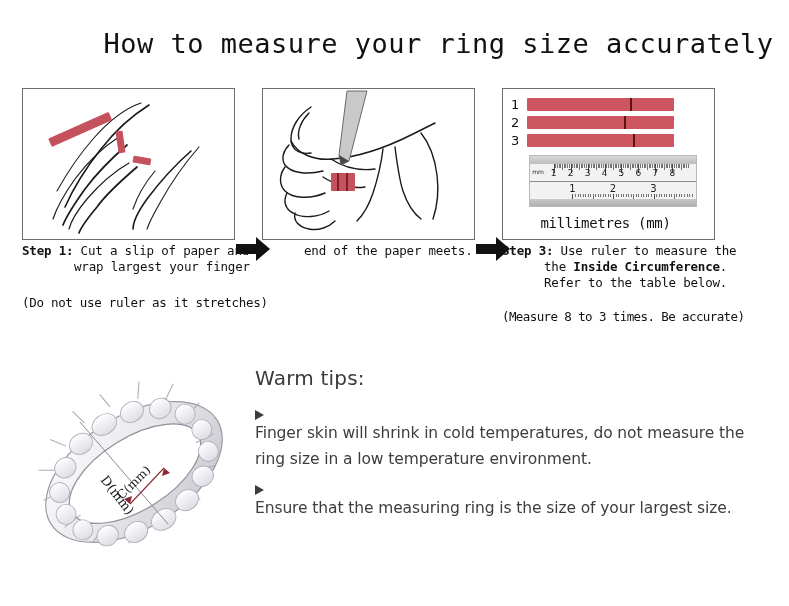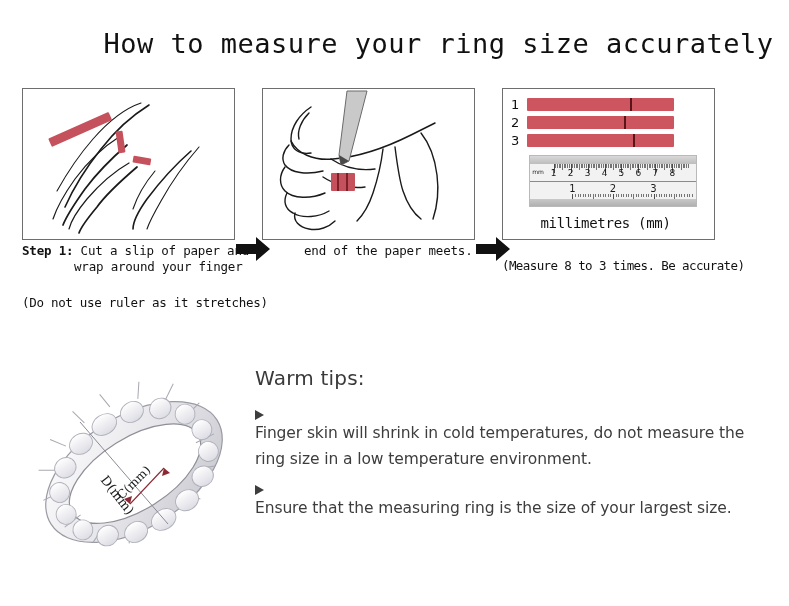--- a/index.html
+++ b/index.html
@@ -166,21 +166,21 @@
           </g>
           <g>
             <rect x="24" y="36" width="66" height="9" rx="1" fill="#c4515c" transform="rotate(-24 57 40)"></rect>
             <rect x="94" y="42" width="7" height="22" rx="1" fill="#c4515c" transform="rotate(-8 97 53)"></rect>
             <rect x="110" y="68" width="18" height="7" rx="1" fill="#c4515c" transform="rotate(10 119 71)"></rect>
           </g>
         </svg>
       </div>
       <div class="caption">
         <span class="cap-line"><b>Step 1:</b> <span>Cut a slip of paper and</span></span>
-        <span class="cap-line cap-indent-1">wrap around your finger</span>
+        <span class="cap-line cap-indent-1">wrap largest your finger</span>
       </div>
       <div class="note">(Do not use ruler as it stretches)</div>
     </div>
 
     <div class="arrow arrow-1">
       <svg width="34" height="26" viewBox="0 0 34 26">
         <path d="M0 8 H20 V1 L34 13 L20 25 V18 H0 Z" fill="#111111"></path>
       </svg>
     </div>
 
@@ -397,20 +397,25 @@
               <div class="tick" style="left: 156.507px; height: 3px; opacity: 0.75;"></div>
               <div class="tick" style="left: 159.042px; height: 3px; opacity: 0.75;"></div>
               <div class="tick" style="left: 161.576px; height: 3px; opacity: 0.75;"></div>
             </div>
           <div class="ruler-band rb-bot"></div>
         </div>
 
         <div class="mm-label">millimetres (mm)</div>
       </div>
 
+      <div class="caption">
+        <span class="cap-line"><b>Step 3:</b> <span>Use ruler to measure the</span></span>
+        <span class="cap-line cap-indent-3"><span>the </span><b>Inside Circumference</b><span>.</span></span>
+        <span class="cap-line cap-indent-3">Refer to the table below.</span>
+      </div>
       <div class="note note-3">(Measure 8 to 3 times. Be accurate)</div>
     </div>
   </div>
 
   <div class="ring-wrap">
     <svg width="232" height="240" viewBox="0 0 232 240">
       <defs>
         <linearGradient id="metal" x1="0" y1="0" x2="1" y2="1">
           <stop offset="0%" stop-color="#ffffff"></stop>
           <stop offset="45%" stop-color="#e9e9ed"></stop>

